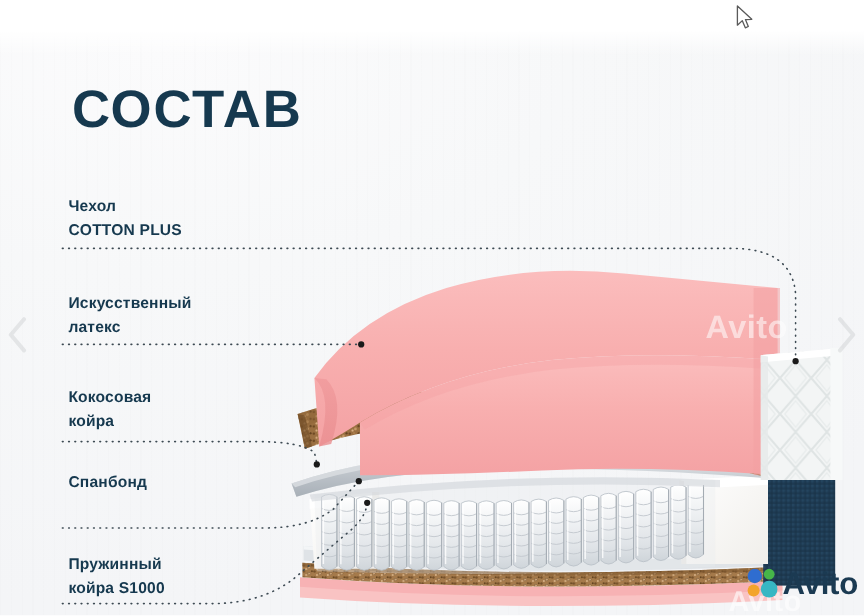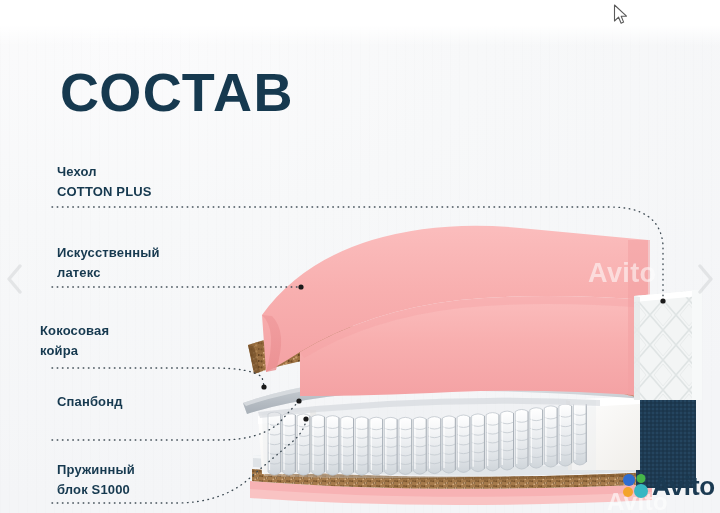--- a/index.html
+++ b/index.html
@@ -24,39 +24,39 @@
     pointer-events:none;
   }
   #white-top{
     position:absolute;left:0;top:0;width:720px;height:46px;
     background:linear-gradient(180deg,#ffffff 0%,#ffffff 55%,rgba(255,255,255,0) 100%);
   }
 
   
   #title{
     position:absolute;left:60px;top:66px;
-    font-size:54px;line-height:52px;
+    font-size:44px;line-height:52px;
     font-weight:700;letter-spacing:1.5px;
     color:#16394f;
     white-space:nowrap;
   }
 
   
   .label{
     position:absolute;
     color:#16394f;
     font-size:13px;
     line-height:19.5px;
     font-weight:700;
     letter-spacing:0.15px;
     white-space:pre-line;
   }
   #lbl-cover   {left:57px;top:162px;}
   #lbl-latex   {left:57px;top:243px;}
-  #lbl-coir    {left:40px;top:321px;}
+  #lbl-coir    {left:57px;top:321px;}
   #lbl-spanbond{left:57px;top:392px;}
   #lbl-spring  {left:57px;top:460px;}
 
   
   #leaders{position:absolute;left:0;top:0;width:720px;height:513px;}
 
   
   #mattress{position:absolute;left:0;top:0;width:720px;height:513px;}
 
   
@@ -444,21 +444,21 @@
   <div id="title">СОСТАВ</div>
 
   <div class="label" id="lbl-cover">Чехол
 COTTON PLUS</div>
   <div class="label" id="lbl-latex">Искусственный
 латекс</div>
   <div class="label" id="lbl-coir">Кокосовая
 койра</div>
   <div class="label" id="lbl-spanbond">Спанбонд</div>
   <div class="label" id="lbl-spring">Пружинный
-блок S1000</div>
+койра S1000</div>
 
   <svg class="nav-arrow" id="nav-prev" viewBox="0 0 26 34">
     <path d="M18 4 L7 17 L18 30" fill="none" stroke="#b9bcbf" stroke-width="3.4" stroke-linecap="round" stroke-linejoin="round"></path>
   </svg>
   <svg class="nav-arrow" id="nav-next" viewBox="0 0 26 34">
     <path d="M8 4 L19 17 L8 30" fill="none" stroke="#b9bcbf" stroke-width="3.4" stroke-linecap="round" stroke-linejoin="round"></path>
   </svg>
 
   <div id="wm-ghost">Avito</div>
   <div id="wm-ghost-2">Avito</div>

